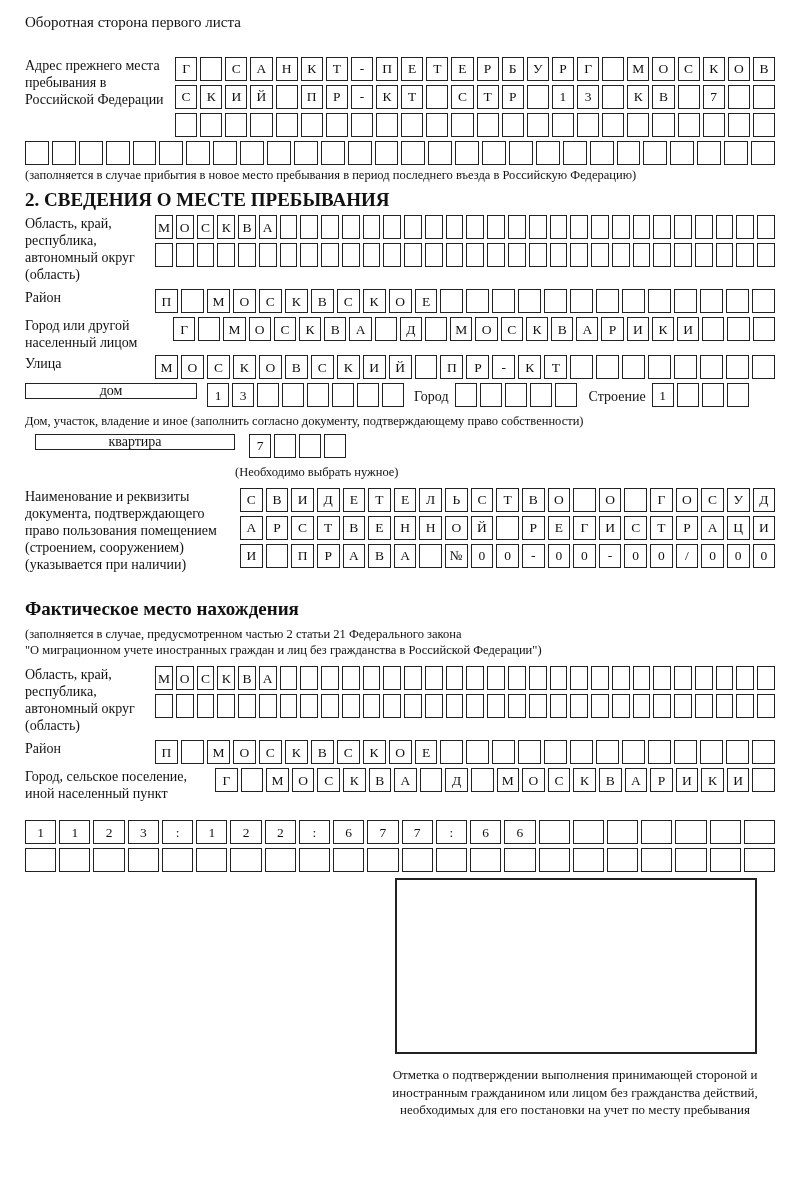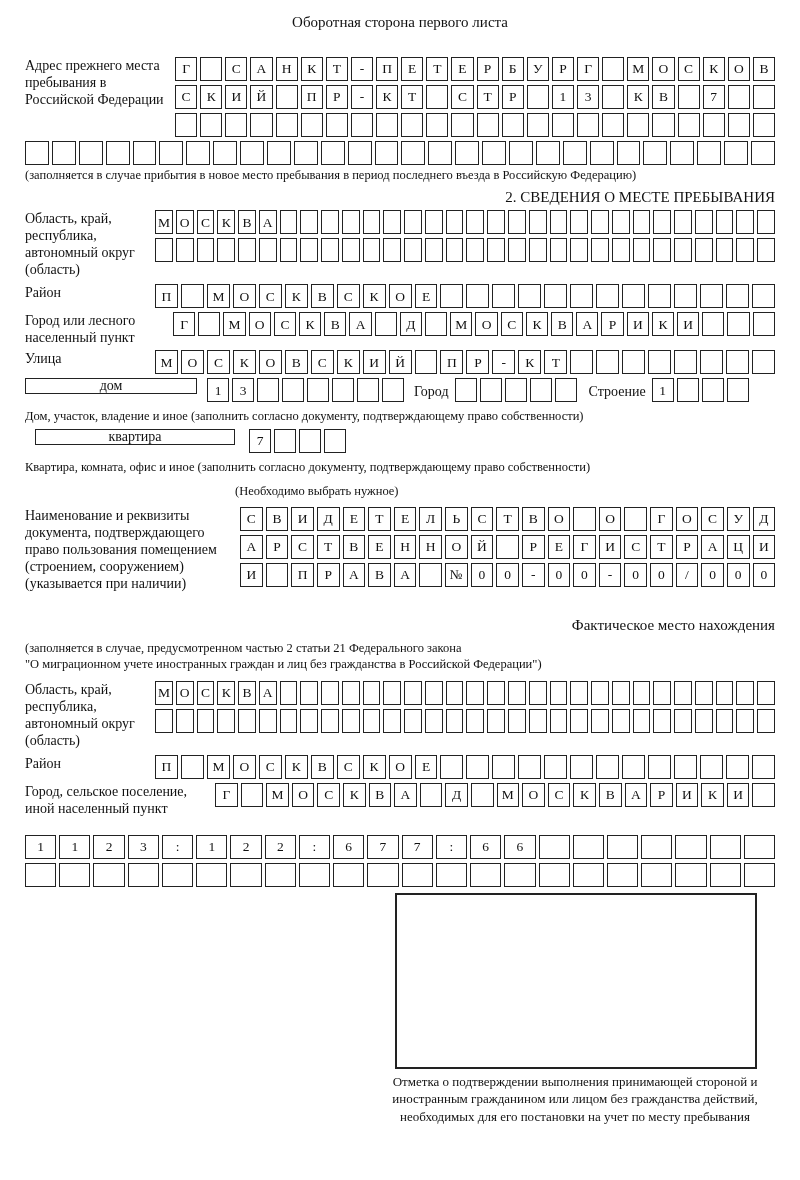--- a/index.html
+++ b/index.html
@@ -3,56 +3,56 @@
 <meta charset="utf-8">
 <style>
   html,body { margin:0; padding:0; background:#fff; }
   body {
     width:800px; height:1180px;
     font-family:"Liberation Serif","DejaVu Serif",serif;
     color:#111;
   }
   .page { box-sizing:border-box; width:800px; height:1180px; padding:14px 25px 0 25px; overflow:hidden; }
 
-  .header-note { text-align:center; font-size:15px; margin-bottom:26px; }
+  .header-note { text-align:left; font-size:15px; margin-bottom:26px; }
 
   .frow { display:flex; align-items:flex-start; }
   .label { font-size:14px; line-height:1.22; flex:none; }
   .rows-col { flex:1; min-width:0; }
 
   .cells { display:flex; gap:3px; flex:1; min-width:0; margin-bottom:4px; }
   .cell {
     flex:1 1 0; height:24px; box-sizing:border-box;
     border:1.5px solid #222; background:#fff;
     display:flex; align-items:center; justify-content:center;
     font-size:13.5px; line-height:1;
   }
   .cells.fixed { flex:none; }
   .cells.fixed .cell { flex:none; width:22px; }
 
   .note { font-size:12.5px; line-height:1.3; }
   .note.center { }
 
-  .heading { font-weight:normal; font-size:15px; text-align:right; }
+  .heading { font-weight:bold; font-size:19px; text-align:left; }
 
   .labelbox {
     box-sizing:border-box; border:1.5px solid #222; height:16px;
     display:flex; align-items:center; justify-content:center;
     font-size:14px; flex:none; background:#fff;
   }
 
   .inline-label { font-size:14px; line-height:27px; flex:none; }
 
   .checkbox {
     box-sizing:border-box; width:25px; height:27px; border:1.5px solid #222;
     display:flex; align-items:center; justify-content:center; font-size:14px; flex:none; background:#fff;
   }
 
   .stamp-box { box-sizing:border-box; width:362px; height:176px; border:2px solid #222; margin-left:370px; background:#fff; }
-  .stamp-caption { width:420px; margin-left:340px; text-align:center; font-size:13px; line-height:1.35; margin-top:4px; }
+  .stamp-caption { width:420px; margin-left:340px; text-align:center; font-size:13px; line-height:1.35; margin-top:12px; }
 
   .mb2{margin-bottom:2px}.mb4{margin-bottom:4px}.mb6{margin-bottom:6px}.mb8{margin-bottom:8px}
 </style>
 </head>
 <body>
 
 <div class="page">
 
   <div class="header-note">Оборотная сторона первого листа</div>
 
@@ -267,21 +267,21 @@
         <div class="cell"></div>
         <div class="cell"></div>
         <div class="cell"></div>
         <div class="cell"></div>
         <div class="cell"></div>
         <div class="cell"></div>
       </div>
   </div>
 
   <div class="frow" style="min-height:38px">
-    <div class="label" style="width:148px">Город или лесного населенный пункт</div>
+    <div class="label" style="width:148px">Город или другой населенный лицом</div>
     <div class="cells">
         <div class="cell">Г</div>
         <div class="cell"></div>
         <div class="cell">М</div>
         <div class="cell">О</div>
         <div class="cell">С</div>
         <div class="cell">К</div>
         <div class="cell">В</div>
         <div class="cell">А</div>
         <div class="cell"></div>
@@ -365,21 +365,20 @@
 
   <div class="frow mb2">
     <div class="labelbox" style="width:200px;margin-left:10px">квартира</div>
     <div class="cells fixed" style="margin-left:14px">
         <div class="cell">7</div>
         <div class="cell"></div>
         <div class="cell"></div>
         <div class="cell"></div>
       </div>
   </div>
-  <div class="note mb8">Квартира, комната, офис и иное (заполнить согласно документу, подтверждающему право собственности)</div>
 
   <div class="note mb8" style="margin-left:210px">(Необходимо выбрать нужное)</div>
 
   <div class="frow mb6" style="min-height:104px">
     <div class="label" style="width:215px">Наименование и реквизиты документа, подтверждающего право пользования помещением (строением, сооружением) (указывается при наличии)</div>
     <div class="rows-col">
       <div class="cells">
           <div class="cell">С</div>
           <div class="cell">В</div>
           <div class="cell">И</div>

